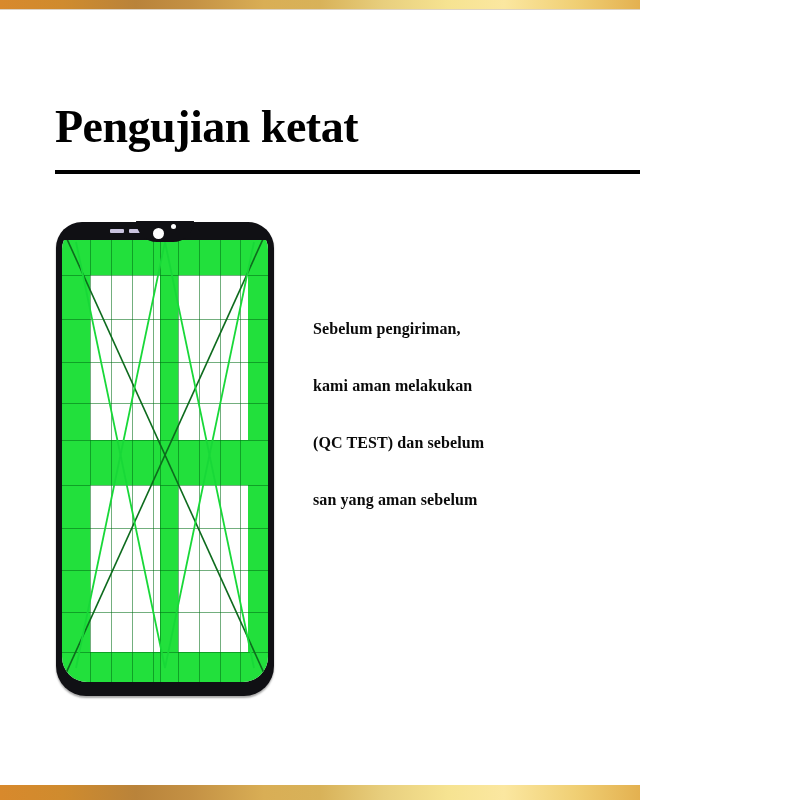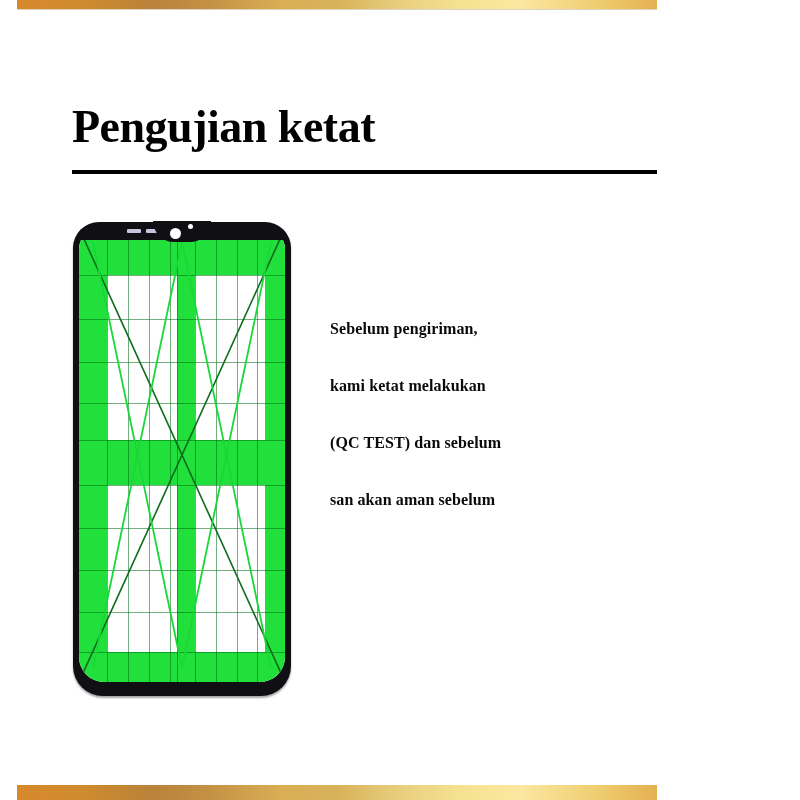--- a/index.html
+++ b/index.html
@@ -7,21 +7,20 @@
     padding: 0;
     background: #ffffff;
   }
   #page {
     position: relative;
     width: 640px;
     height: 800px;
     background: #ffffff;
     overflow: hidden;
     font-family: "Liberation Serif", "DejaVu Serif", serif;
-    margin-left: 17px;
   }
 
   
   .gold-bar {
     position: absolute;
     left: 0;
     width: 800px;
     background: linear-gradient(90deg,
         #d8892c 0%,
         #cf8b2e 8%,
@@ -287,20 +286,20 @@
       </div>
     </div>
     <div id="notch">
       <div id="notch-camera"></div>
       <div id="notch-sensor"></div>
     </div>
   </div>
 
   <div id="body-text">
     <div class="body-line">Sebelum pengiriman,</div>
-    <div class="body-line">kami ketat melakukan</div>
+    <div class="body-line">kami aman melakukan</div>
     <div class="body-line">(QC TEST) dan sebelum</div>
-    <div class="body-line">san akan aman sebelum</div>
+    <div class="body-line">san yang aman sebelum</div>
   </div>
 
   <div class="gold-bar" id="gold-bar-bottom"></div>
 
 </div>
 
 </body></html>

